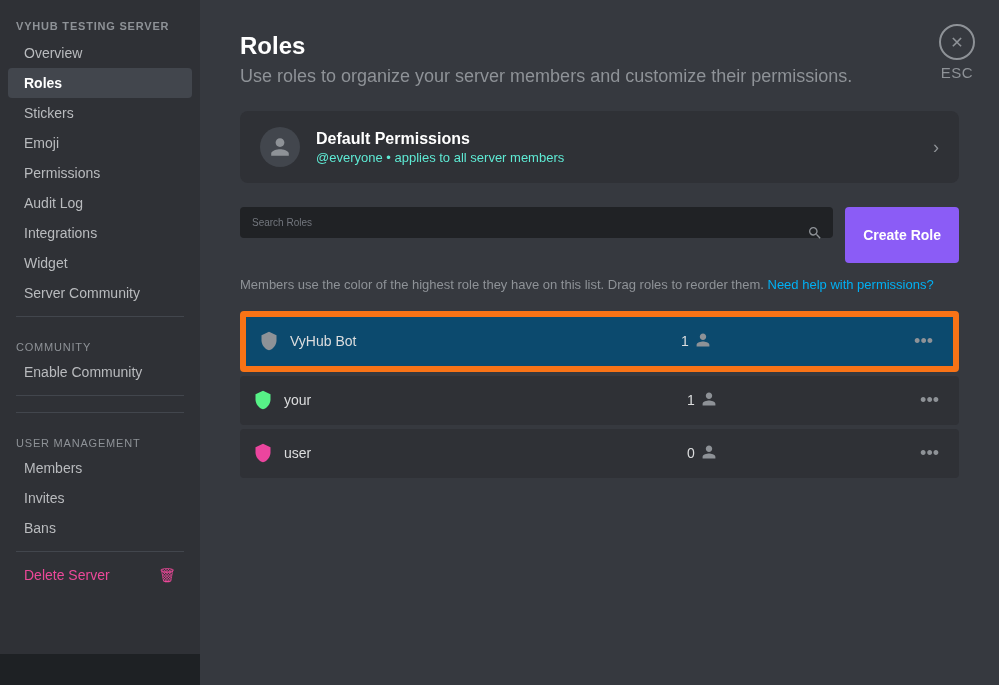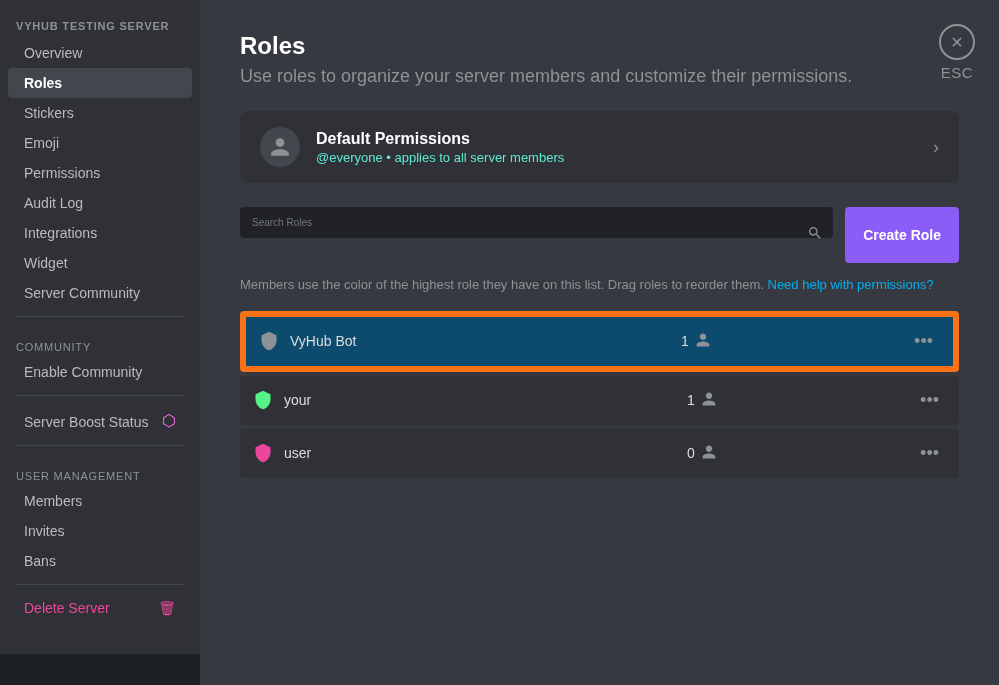--- a/index.html
+++ b/index.html
@@ -335,24 +335,20 @@
 
   <div class="sidebar-divider"></div>
 
   <div class="section-label">COMMUNITY</div>
   <div class="sidebar-item">
     <span>Enable Community</span>
   </div>
 
   <div class="sidebar-divider"></div>
 
-  <div class="sidebar-item">
-    <span>Server Boost Status</span>
-    <span style="color:#ff73fa;font-size:16px;">⬡</span>
-  </div>
 
   <div class="sidebar-divider"></div>
 
   <div class="section-label">USER MANAGEMENT</div>
   <div class="sidebar-item">
     <span>Members</span>
   </div>
   <div class="sidebar-item">
     <span>Invites</span>
   </div>

